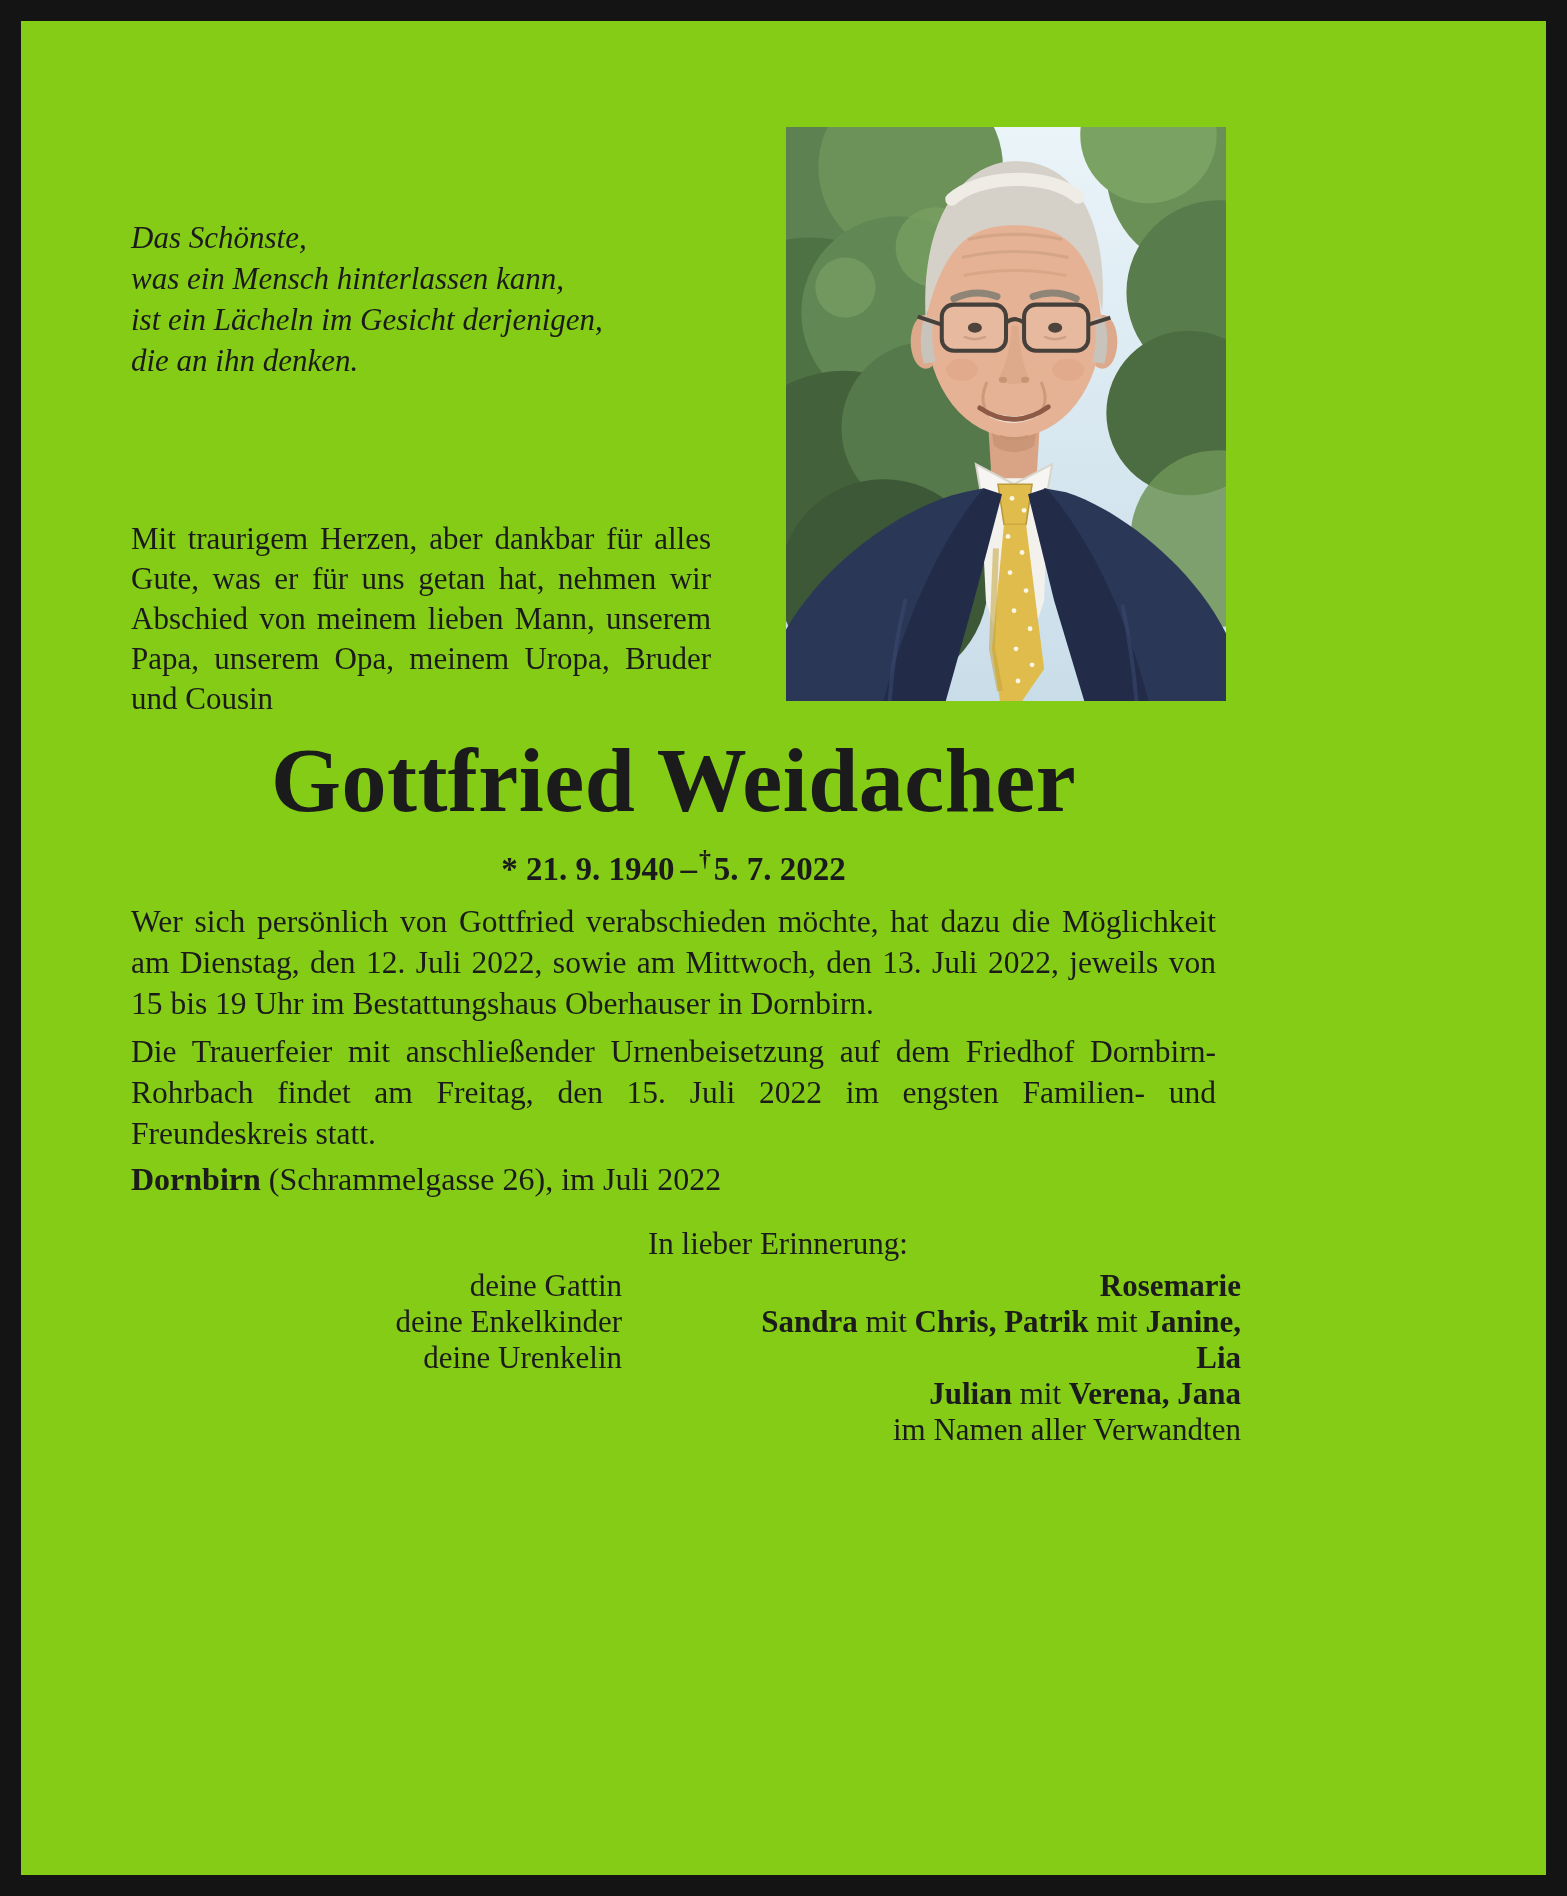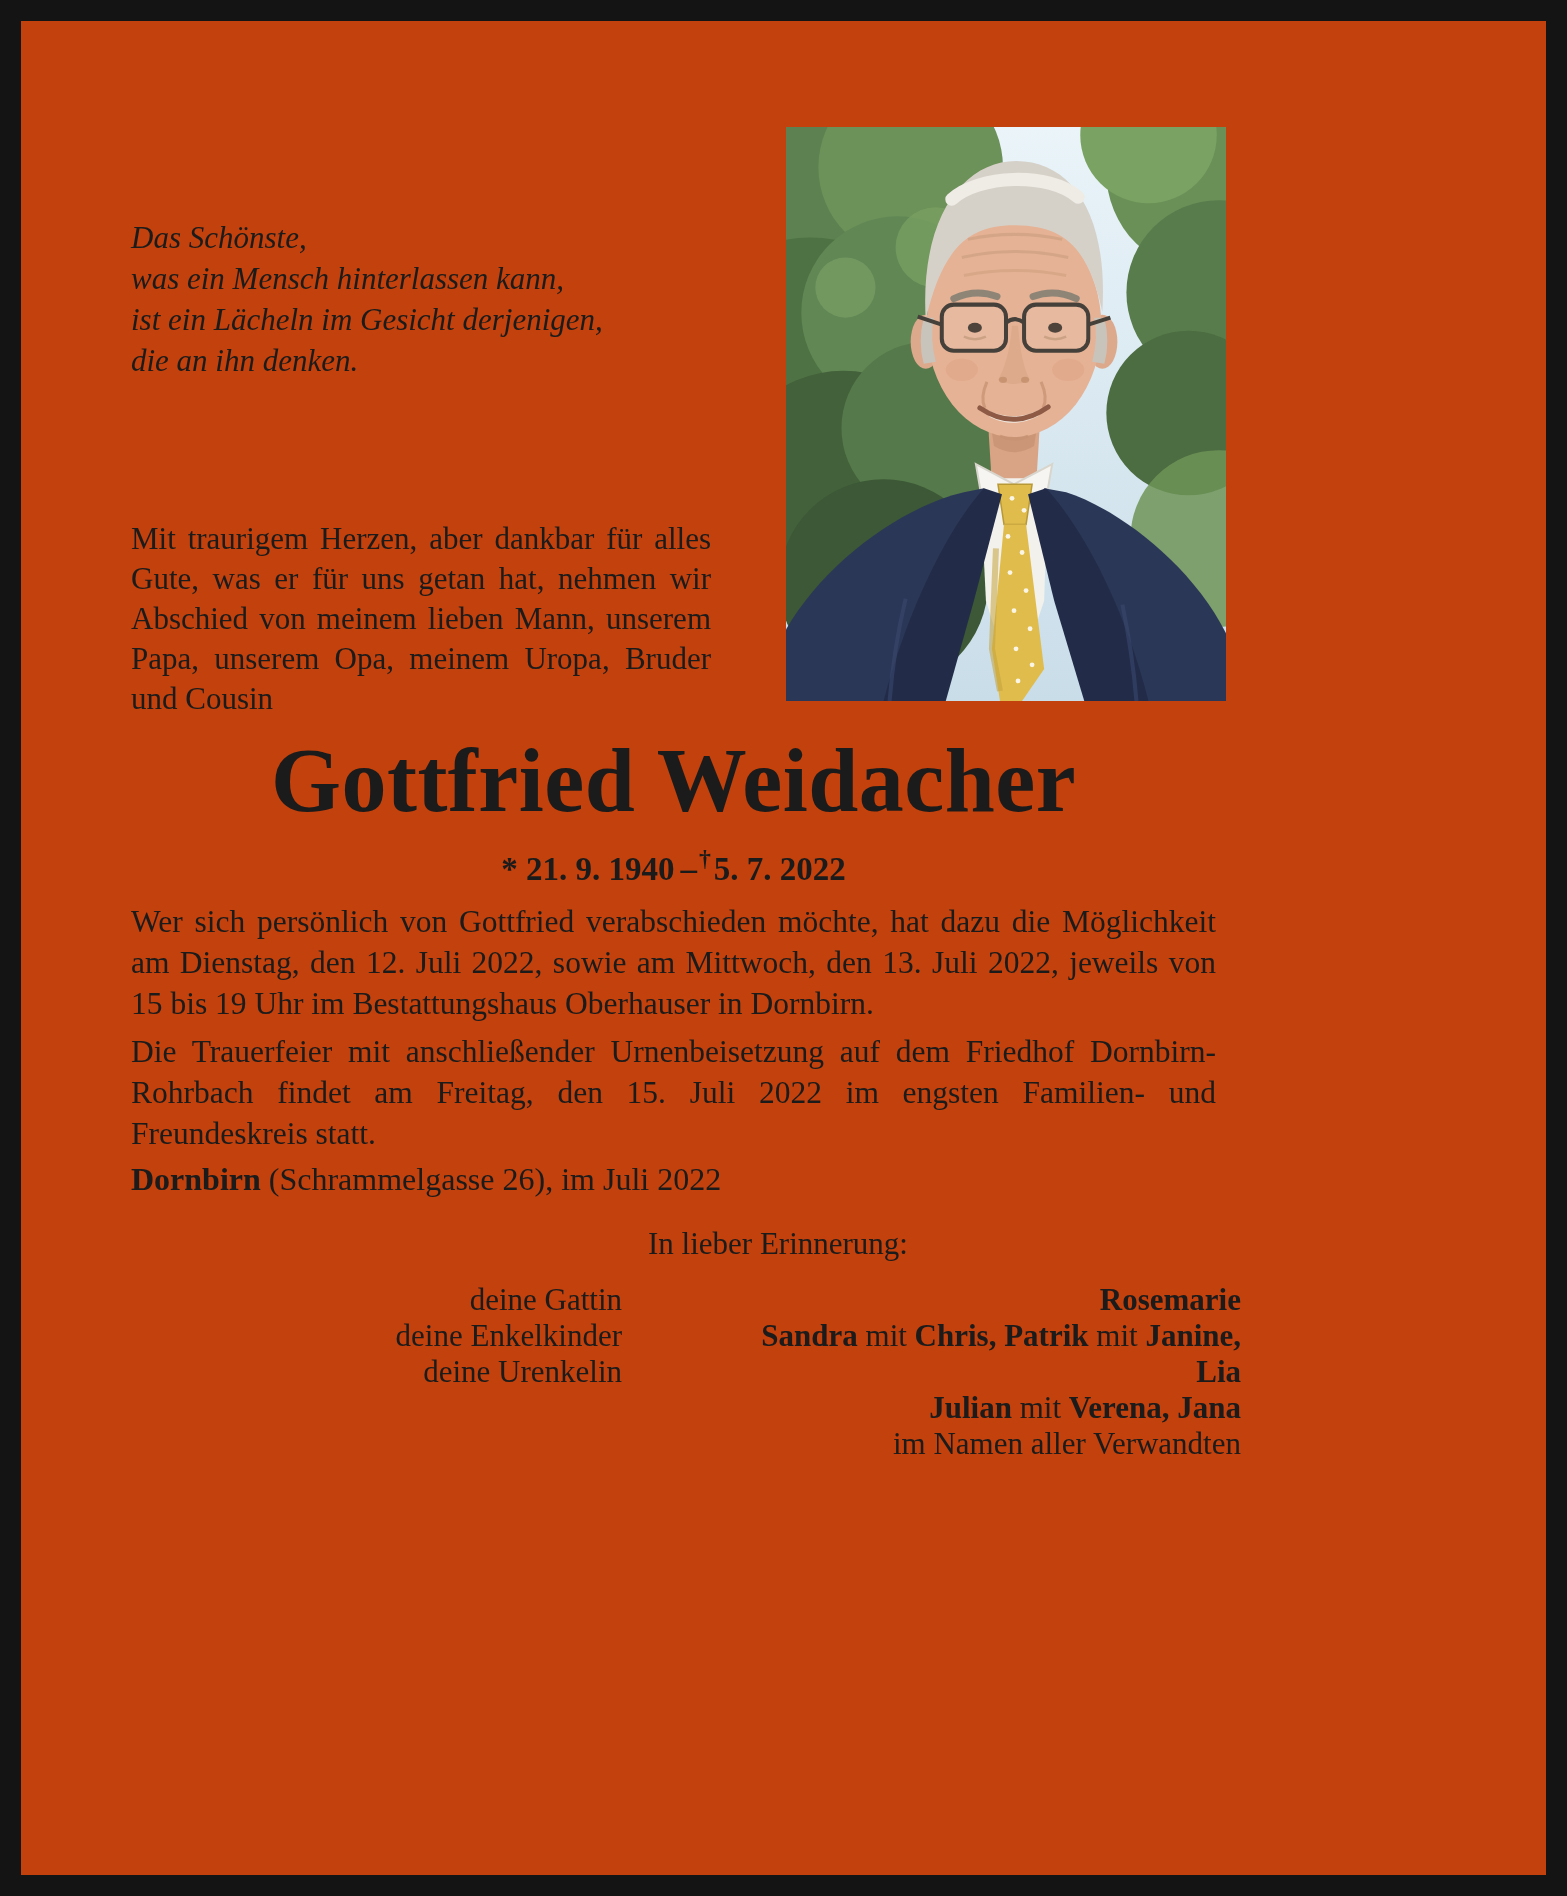--- a/index.html
+++ b/index.html
@@ -6,21 +6,21 @@
   html,body { background:#ffffff; }
   body {
     font-family:"Liberation Serif", serif;
     color:#1b1b1b;
     -webkit-font-smoothing:antialiased;
   }
   .sheet {
     position:relative;
     width:1567px;
     height:1896px;
-    background:#c2410c;
+    background:#84cc16;
     border:21px solid #141414;
     overflow:hidden;
   }
   .quote {
     position:absolute;
     left:110px; top:196px;
     width:600px;
     font-style:italic;
     font-size:31px;
     line-height:41px;
@@ -83,21 +83,21 @@
   .dateline .place { font-weight:bold; }
   .remembrance {
     position:absolute;
     left:110px; top:1205px;
     width:1110px;
     font-size:31px;
   }
   .rem-header {
     margin-left:517px;
     line-height:36px;
-    margin-bottom:20px;
+    margin-bottom:6px;
   }
   .rem-row { display:flex; line-height:36px; }
   .rem-label {
     flex:0 0 504px;
     text-align:right;
     padding-right:13px;
   }
   .rem-names { flex:1; text-align:right; }
   .bold { font-weight:bold; }
 </style>

